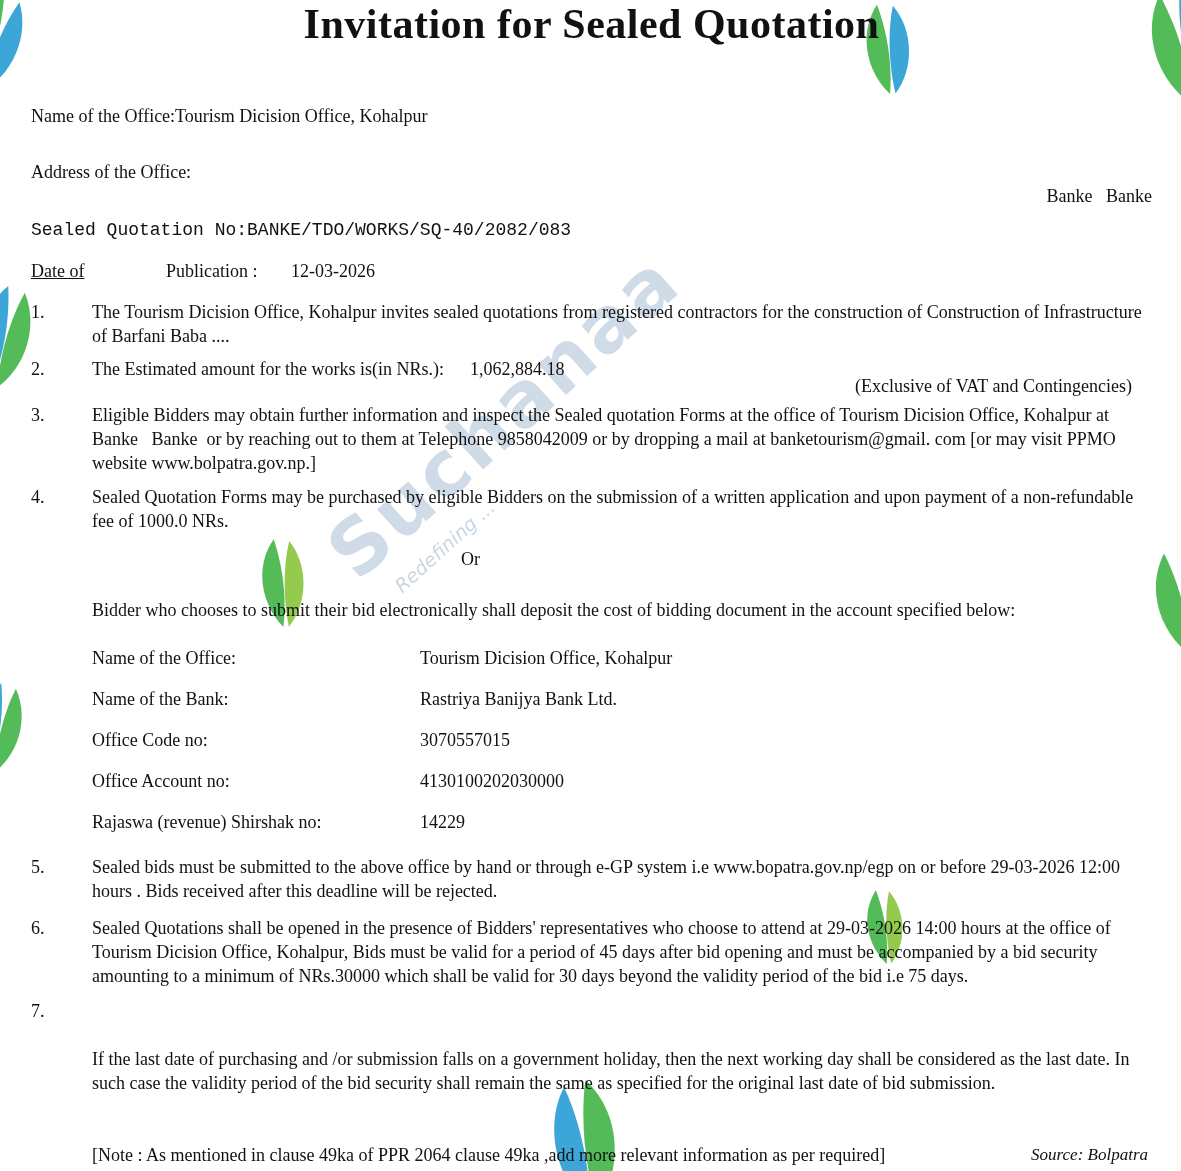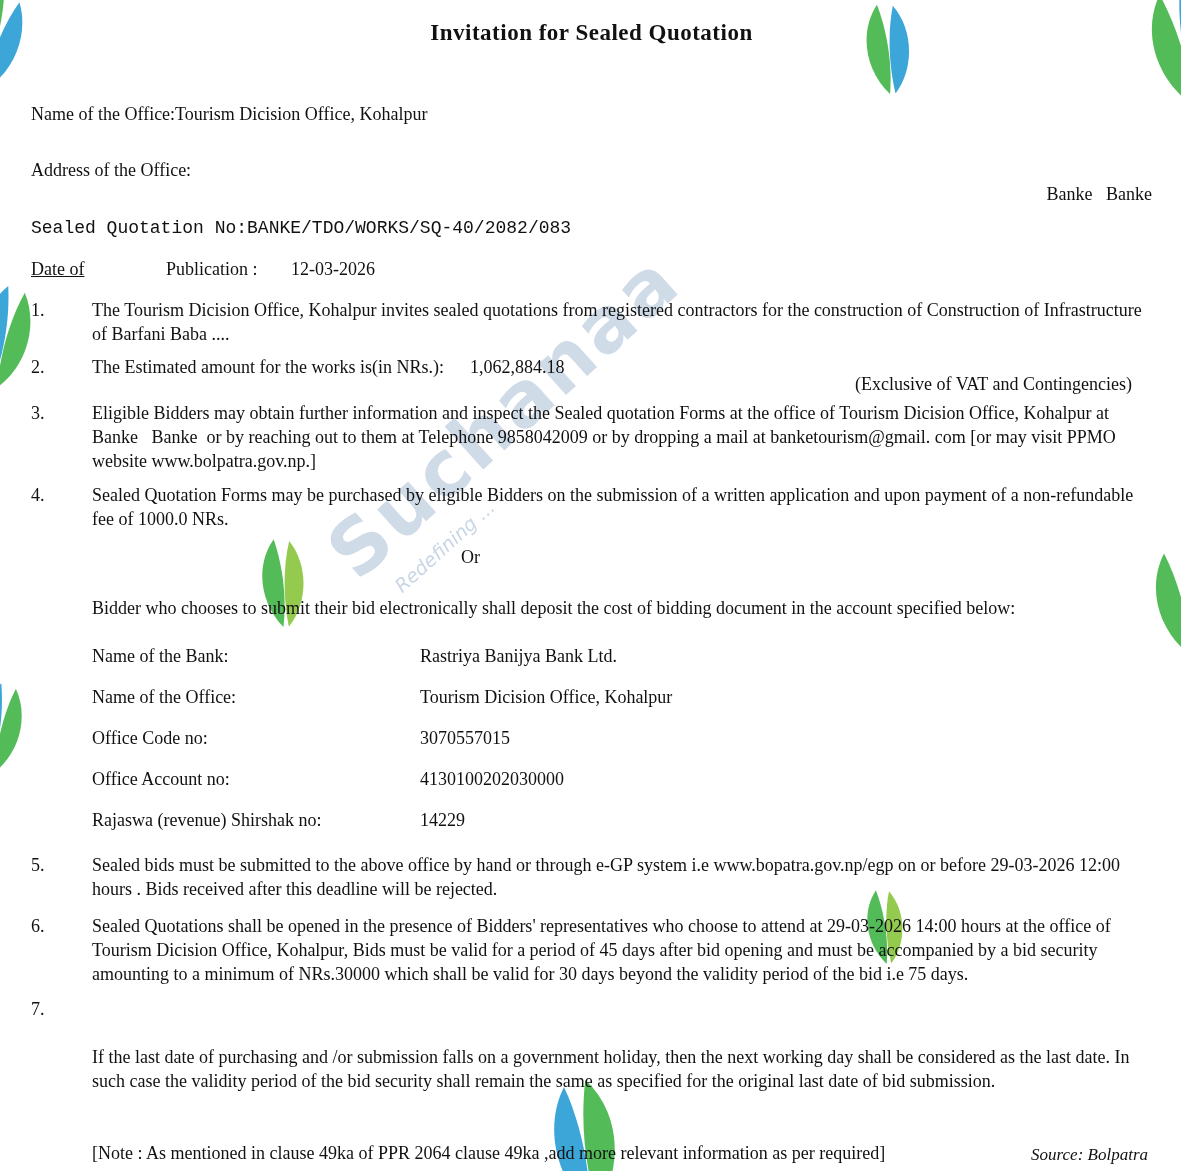--- a/index.html
+++ b/index.html
@@ -39,22 +39,22 @@
     font-family:"DejaVu Sans", sans-serif;
     font-style:italic; font-size:19px;
     color:rgba(125,155,190,0.42);
     padding-left:26px; margin-top:2px;
   }
 
   
   .page { position:relative; z-index:2; width:100%; height:100%; padding:0 29px 0 31px; }
 
   .title {
-    text-align:center; font-size:23px; font-weight:bold;
-    padding-top:20px; letter-spacing:0.5px;
+    text-align:center; font-size:42px; font-weight:bold;
+    letter-spacing:0.5px;
   }
 
   .header { margin-top:56px; font-size:18px; line-height:24px; }
   .office { margin-bottom:32px; }
   .addr-value { white-space:pre-wrap;text-align:right; }
   .quotation { margin-top:10px;font-family:Liberation Mono, monospace; }
   .date-line { margin-top:17px; display:flex; }
   .date-of { width:135px;text-decoration:underline; }
   .pub-label { width:125px; }
 
@@ -175,26 +175,26 @@
       <span class="num">4.</span>
       <div class="itext">Sealed Quotation Forms may be purchased by eligible Bidders on the submission of a written application and upon payment of a non-refundable fee of 1000.0 NRs.</div>
     </div>
 
     <div class="or-line">Or</div>
 
     <div class="electronic">Bidder who chooses to submit their bid electronically shall deposit the cost of bidding document in the account specified below:</div>
 
     <div class="bank-table">
       <div class="brow">
+        <span class="blabel">Name of the Office:</span>
+        <span class="bvalue">Tourism Dicision Office, Kohalpur</span>
+      </div>
+      <div class="brow">
         <span class="blabel">Name of the Bank:</span>
         <span class="bvalue">Rastriya Banijya Bank Ltd.</span>
-      </div>
-      <div class="brow">
-        <span class="blabel">Name of the Office:</span>
-        <span class="bvalue">Tourism Dicision Office, Kohalpur</span>
       </div>
       <div class="brow">
         <span class="blabel">Office Code no:</span>
         <span class="bvalue">3070557015</span>
       </div>
       <div class="brow">
         <span class="blabel">Office Account no:</span>
         <span class="bvalue">4130100202030000</span>
       </div>
       <div class="brow">

